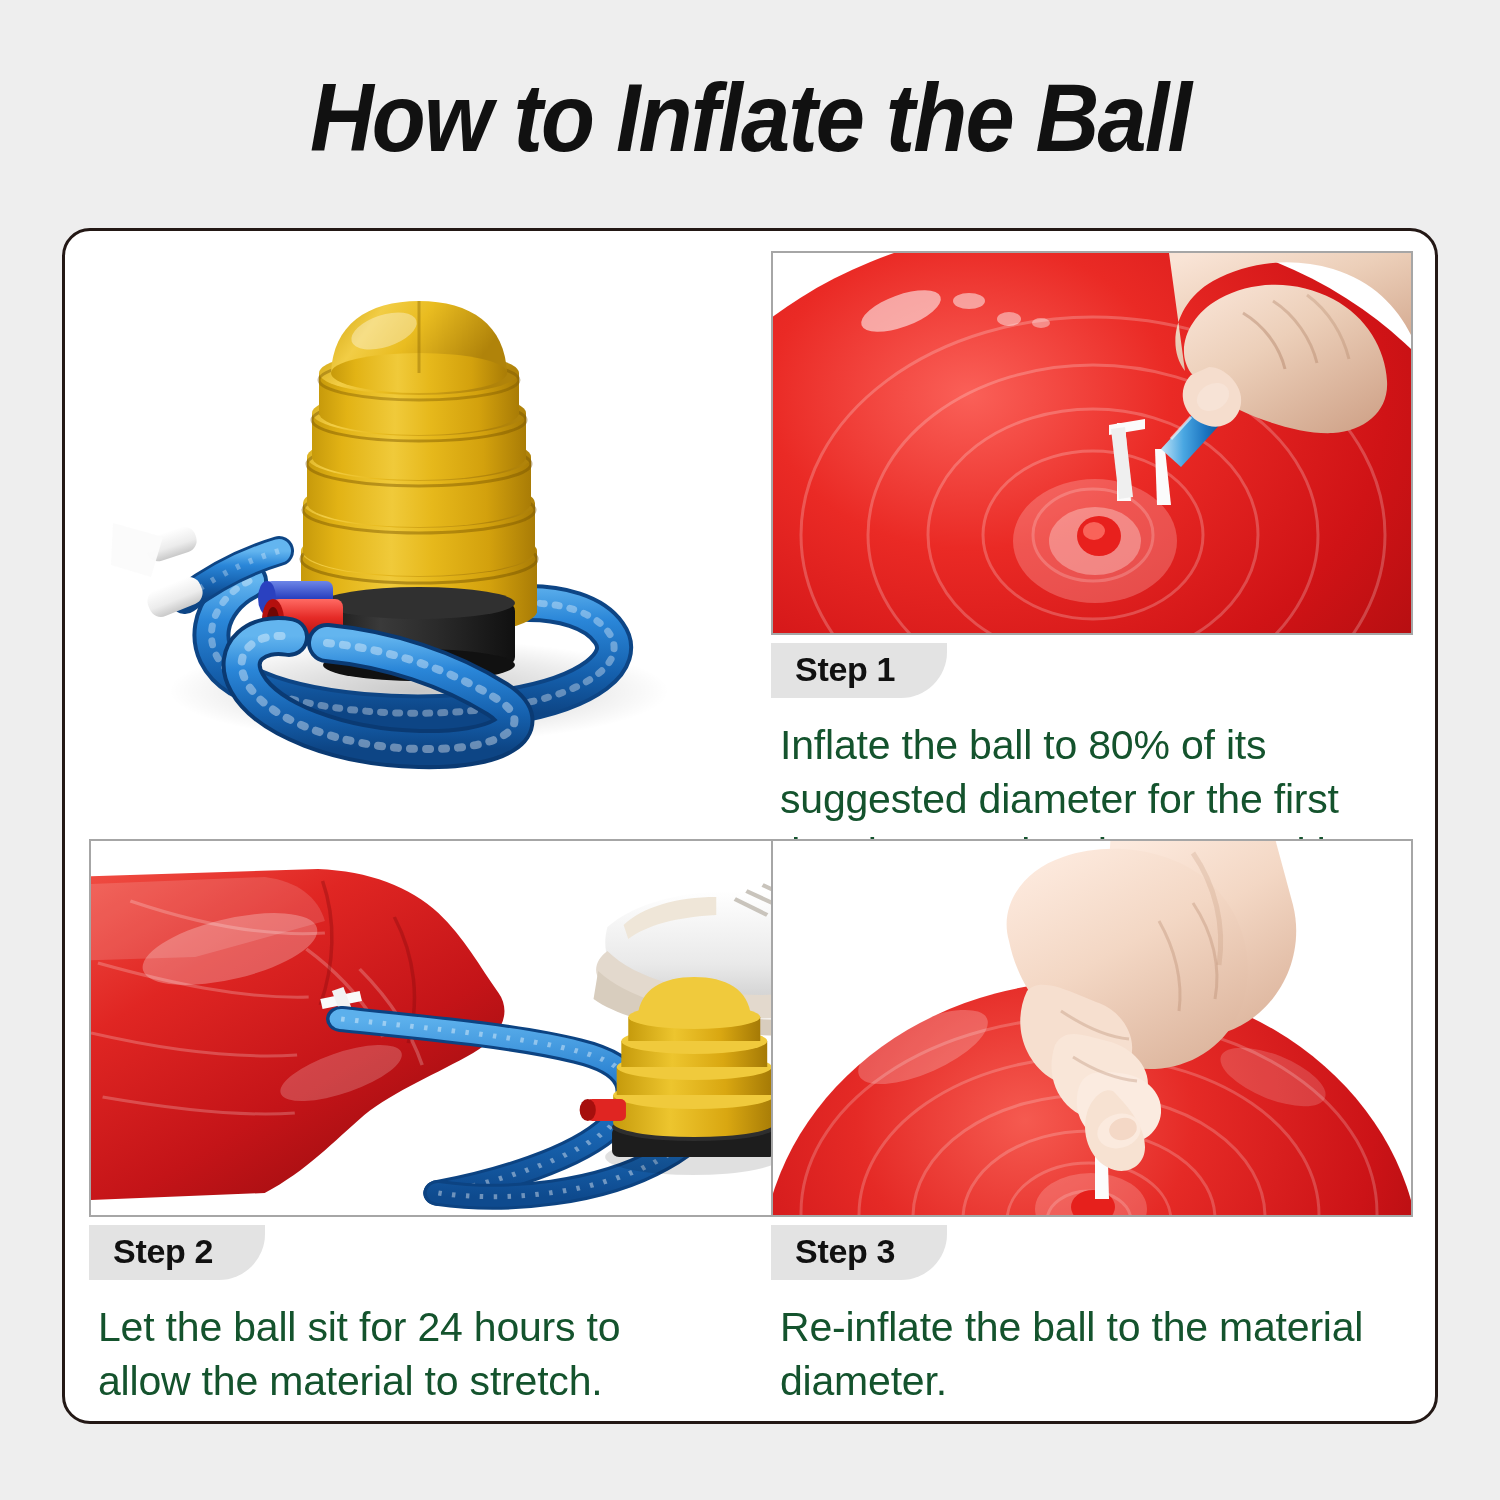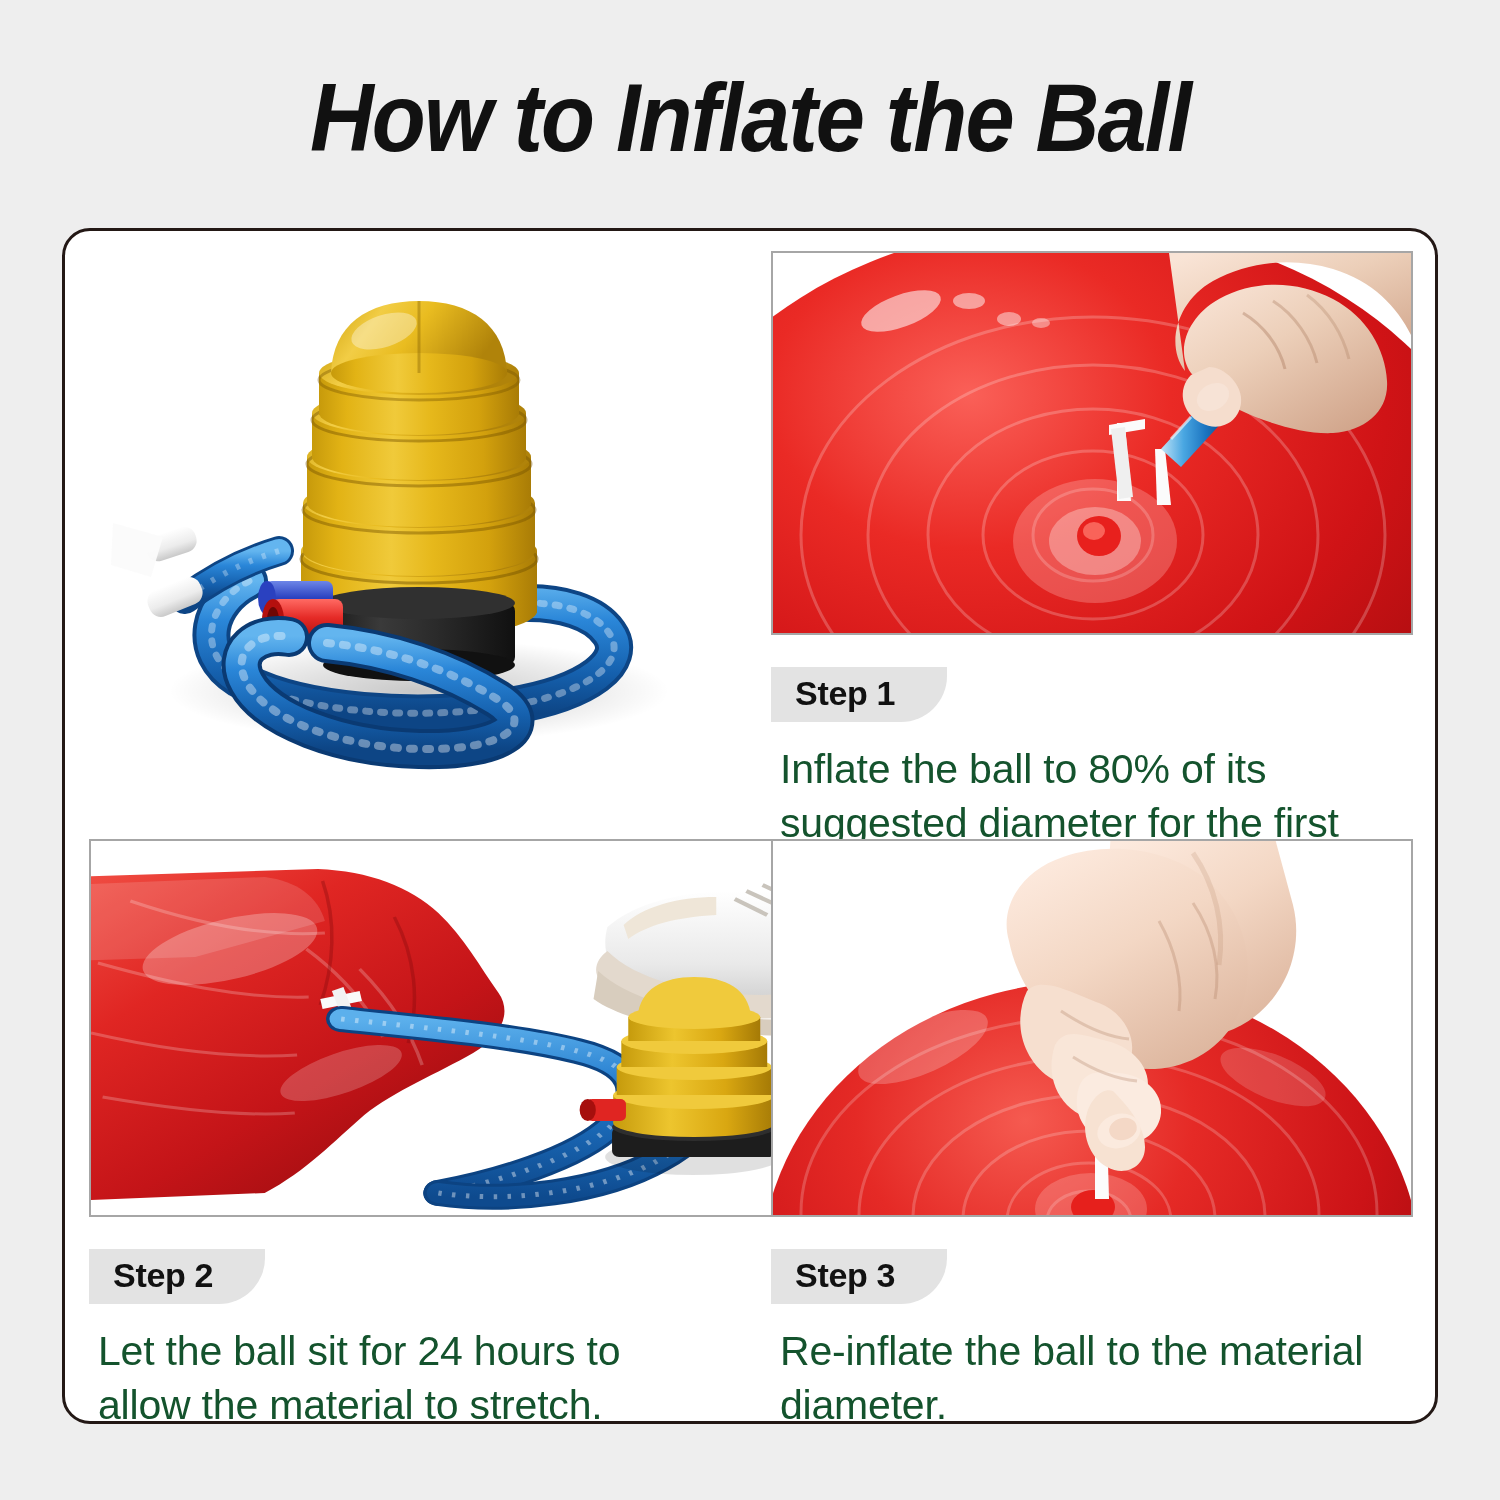--- a/index.html
+++ b/index.html
@@ -68,21 +68,21 @@
   }
   .photo.s1 { height: 384px; }
   .photo.s2 { height: 378px; }
   .photo.s3 { height: 378px; }
 
   .photo-inner { position: absolute; inset: 0; overflow: hidden; }
 
   
   .badge {
     display: inline-block;
-    margin-top: 32px;
+    margin-top: 8px;
     background: #e3e3e3;
     color: #111111;
     font-size: 34px;
     font-weight: bold;
     letter-spacing: -0.3px;
     padding: 7px 52px 9px 24px;
     border-radius: 0 0 46px 0;
   }
 
   

